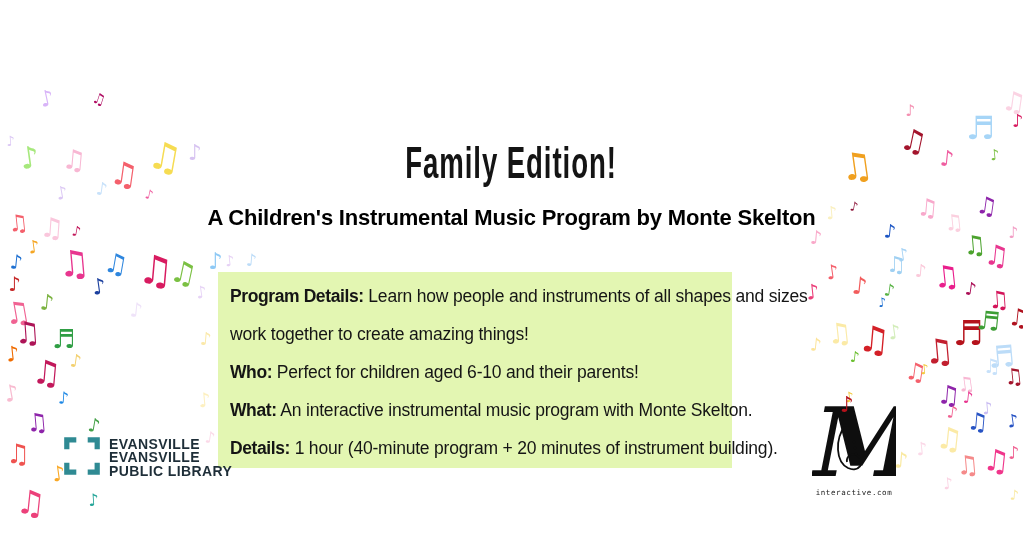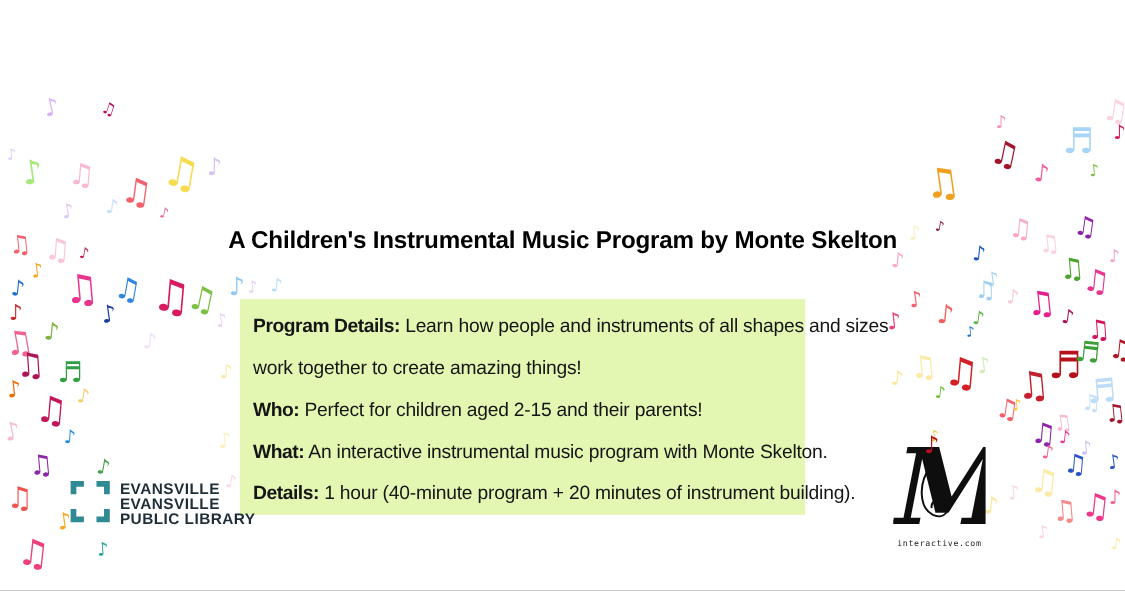--- a/index.html
+++ b/index.html
@@ -161,27 +161,30 @@
       <span class="note" style="left: 983px; top: 446px; font-size: 30px; color: rgb(240, 54, 139); transform: rotate(6deg);">♫</span>
       <span class="note" style="left: 1008px; top: 444px; font-size: 18px; color: rgb(240, 98, 146); transform: rotate(0deg);">♪</span>
       <span class="note" style="left: 943px; top: 476px; font-size: 16px; color: rgb(251, 211, 227); transform: rotate(-6deg);">♪</span>
       <span class="note" style="left: 1010px; top: 488px; font-size: 14px; color: rgb(249, 233, 160); transform: rotate(5deg);">♪</span>
       <span class="note" style="left: 806px; top: 282px; font-size: 21px; color: rgb(236, 64, 122); transform: rotate(-6deg);">♪</span>
       <span class="note" style="left: 810px; top: 336px; font-size: 18px; color: rgb(252, 228, 154); transform: rotate(6deg);">♪</span>
       <span class="note" style="left: 845px; top: 390px; font-size: 14px; color: rgb(243, 201, 62); transform: rotate(-8deg);">♪</span>
     </div>
 
 
+  <div class="edition-wrap">
+    <span class="inner">Family Edition!</span>
+  </div>
 
   <div class="program-subtitle">A Children's Instrumental Music Program by Monte Skelton</div>
 
   <div class="details-box" style="background: rgb(227, 246, 178);">
       <div class="details-line"><span class="lbl">Program Details:</span><span> Learn how people and instruments of all shapes and sizes</span></div>
       <div class="details-line"><span class="lbl"></span><span>work together to create amazing things!</span></div>
-      <div class="details-line"><span class="lbl">Who:</span><span> Perfect for children aged 2-15 and their parents!</span></div>
+      <div class="details-line"><span class="lbl">Who:</span><span> Perfect for children aged 6-10 and their parents!</span></div>
       <div class="details-line"><span class="lbl">What:</span><span> An interactive instrumental music program with Monte Skelton.</span></div>
       <div class="details-line"><span class="lbl">Details:</span><span> 1 hour (40-minute program + 20 minutes of instrument building).</span></div>
     </div>
 
   <div class="library-logo">
     <span class="brackets" style="color: rgb(47, 138, 147);">
       <svg width="38" height="40" viewBox="0 0 40 40" fill="none">
         <path d="M14 3 H4 V13" stroke="currentColor" stroke-width="5.5"></path>
         <path d="M26 3 H36 V13" stroke="currentColor" stroke-width="5.5"></path>
         <path d="M4 27 V37 H14" stroke="currentColor" stroke-width="5.5"></path>

